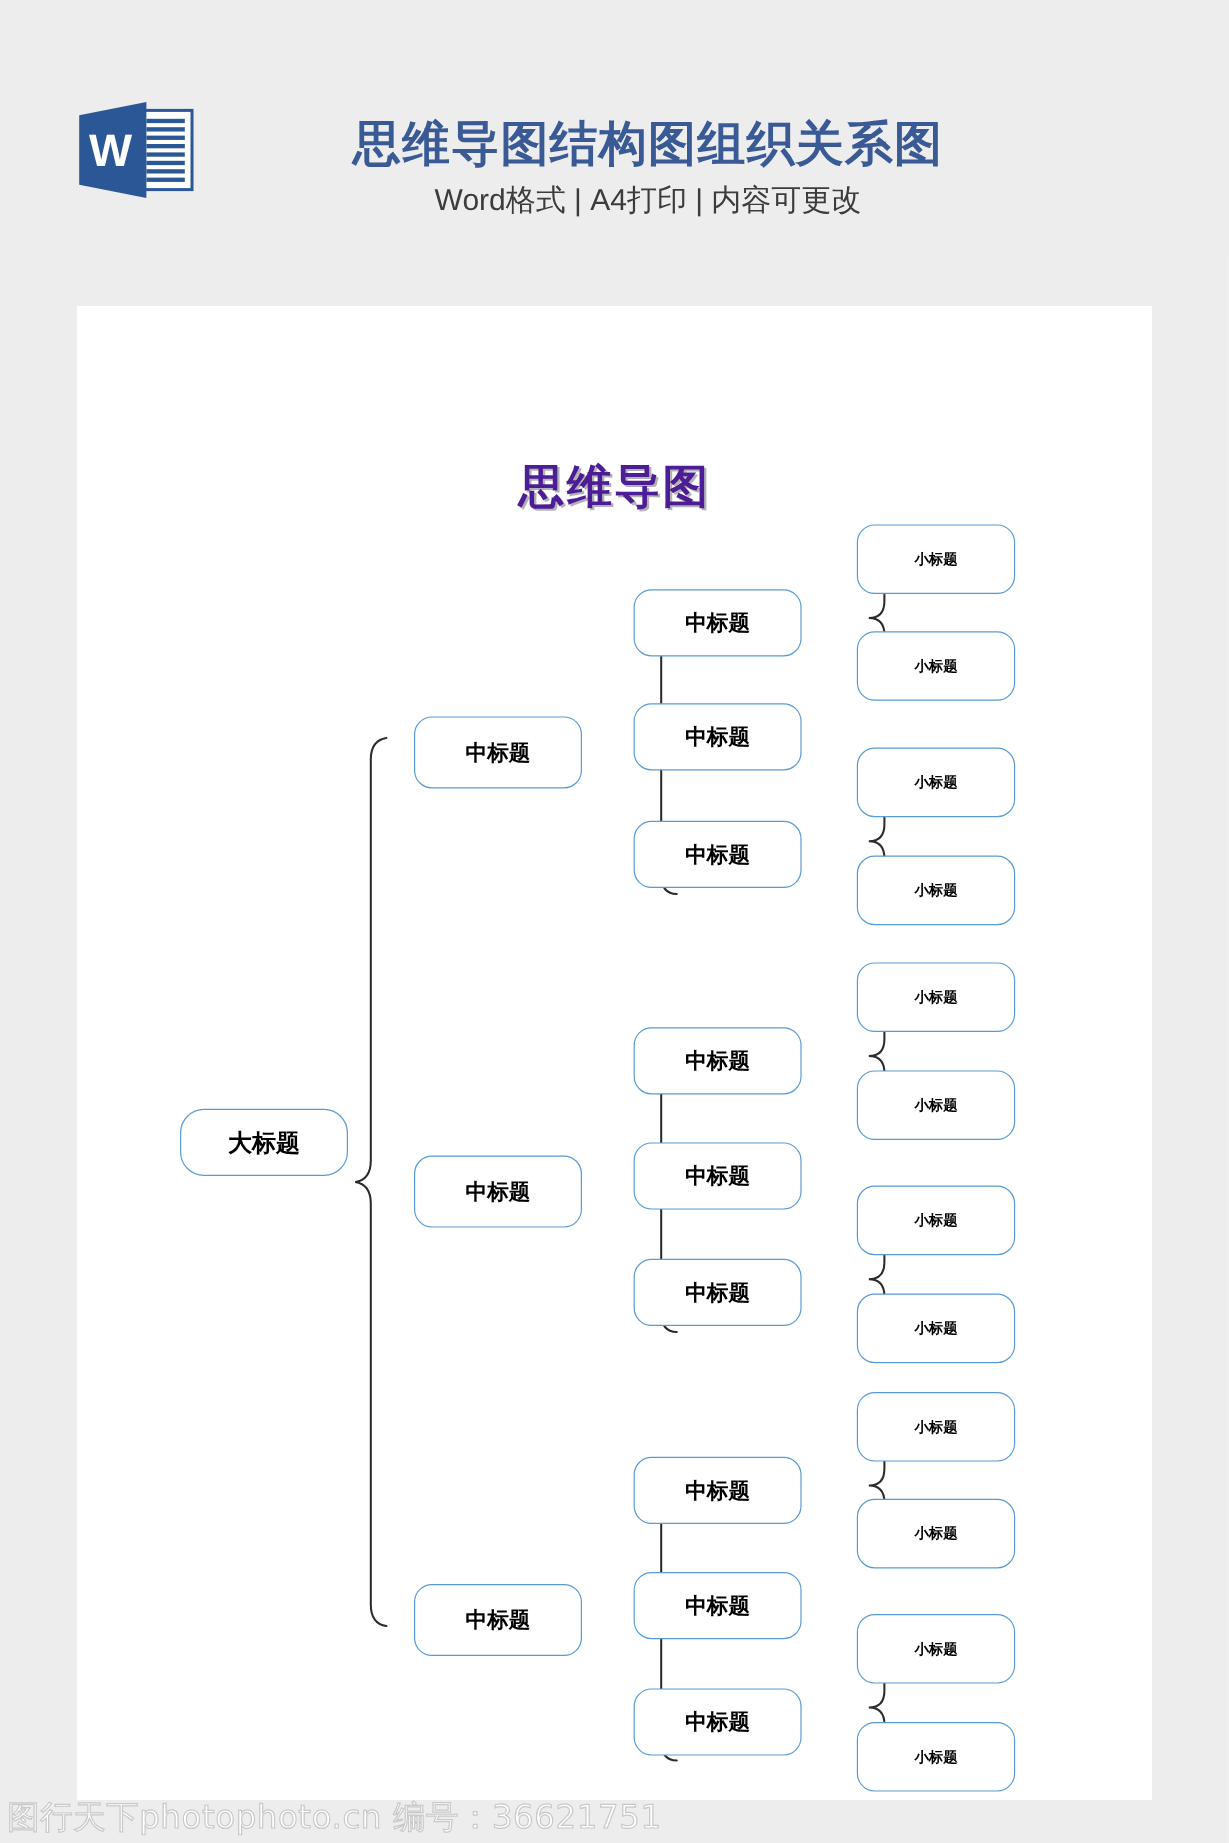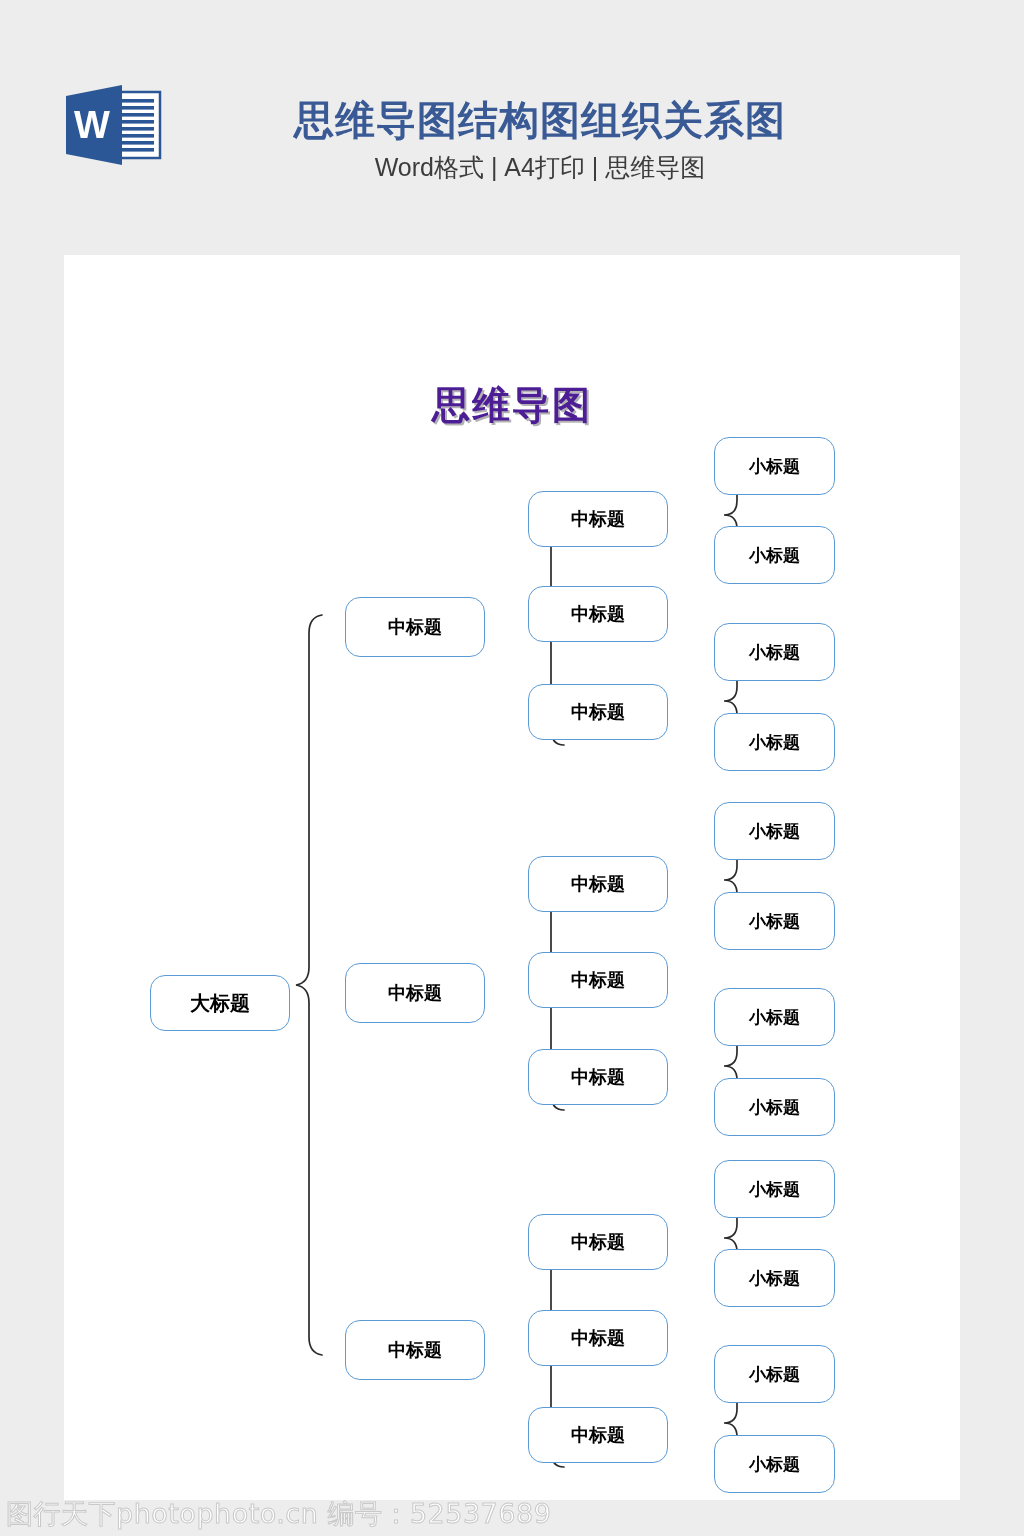--- a/index.html
+++ b/index.html
@@ -47,21 +47,21 @@
     background: #ffffff;
     display: flex; align-items: center; justify-content: center;
     font-weight: bold; color: #000;
     box-shadow: 0 0 0 0 rgba(0,0,0,0);
   }
   .node span { display: block; }
 
   .node-root  { width: 140px; height: 56px; font-size: 20px; border-radius: 15px; }
   .node-mid1  { width: 140px; height: 60px; font-size: 18px; border-radius: 15px; }
   .node-mid2  { width: 140px; height: 56px; font-size: 18px; border-radius: 15px; }
-  .node-leaf  { width: 121px; height: 58px; font-size: 17px; border-radius: 15px; }
+  .node-leaf  { width: 132px; height: 58px; font-size: 12px; border-radius: 15px; }
 
   
   #braces {
     position: absolute; left: 0; top: 0; width: 896px; height: 1245px;
     pointer-events: none;
   }
 
   
   #footer {
     position: absolute; left: 0; bottom: 0; width: 1024px; height: 36px;
@@ -96,21 +96,21 @@
         <rect x="60" y="66" width="32" height="3.6"></rect>
       </g>
 
       <path d="M4 14 L60 3 L60 83 L4 72 Z" fill="#2B5797"></path>
       <text x="30" y="56" font-family="Liberation Sans, sans-serif" font-size="38" font-weight="bold" fill="#ffffff" text-anchor="middle">W</text>
     </svg>
   </div>
 
   <div id="header-text">
     <div id="title-main">思维导图结构图组织关系图</div>
-    <div id="title-sub">Word格式 | A4打印 | 思维导图</div>
+    <div id="title-sub">Word格式 | A4打印 | 内容可更改</div>
   </div>
 </div>
 
 <div id="page">
 
   <div id="diagram-title">思维导图</div>
 
   <svg id="braces" viewBox="0 0 896 1245">
     <g fill="none" stroke="#2b2b2b" stroke-width="1.7" stroke-linecap="round">
 
@@ -129,21 +129,21 @@
       <path d="M686 565 q-13 2 -13 14 L673 611 q0 14 -13 14 q13 0 13 14 L673 671 q0 14 13 14"></path>
 
       <path d="M686 751 q-13 2 -13 14 L673 797 q0 14 -13 14 q13 0 13 14 L673 857 q0 14 13 14"></path>
 
       <path d="M686 923 q-13 2 -13 14 L673 969 q0 14 -13 14 q13 0 13 14 L673 1029 q0 14 13 14"></path>
 
       <path d="M686 1108 q-13 2 -13 14 L673 1154 q0 14 -13 14 q13 0 13 14 L673 1214 q0 14 13 14"></path>
     </g>
   </svg>
 
-  <div class="node node-root" style="left:86px; top:720px;">
+  <div class="node node-root" style="left:86px; top:669px;border-radius:20px;">
     <span>大标题</span>
   </div>
 
   <div class="node node-mid1" style="left:281px; top:342px;">
     <span>中标题</span>
   </div>
   <div class="node node-mid1" style="left:281px; top:708px;">
     <span>中标题</span>
   </div>
   <div class="node node-mid1" style="left:281px; top:1065px;">
@@ -215,14 +215,14 @@
   <div class="node node-leaf" style="left:650px; top:1090px;">
     <span>小标题</span>
   </div>
   <div class="node node-leaf" style="left:650px; top:1180px;">
     <span>小标题</span>
   </div>
 
 </div>
 
 <div id="footer">
-  <div id="watermark">图行天下photophoto.cn 编号：52537689</div>
+  <div id="watermark">图行天下photophoto.cn 编号：36621751</div>
 </div>
 
 </body></html>

